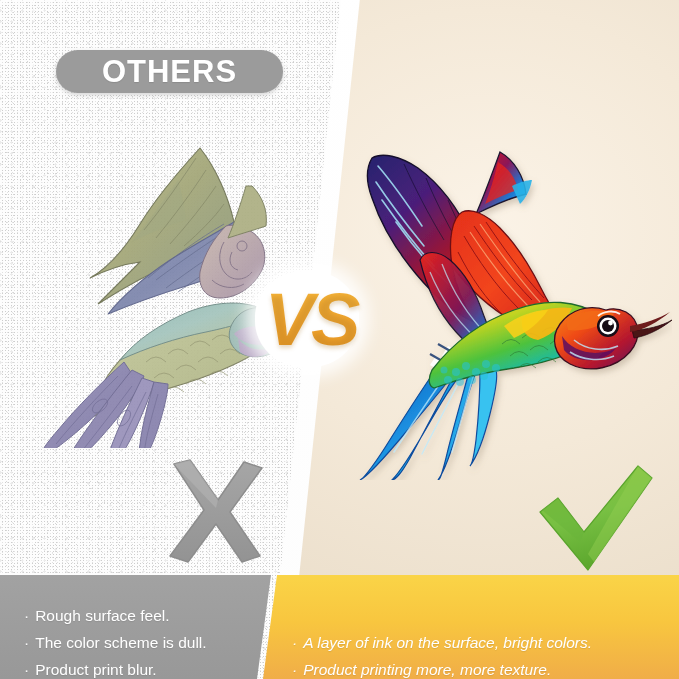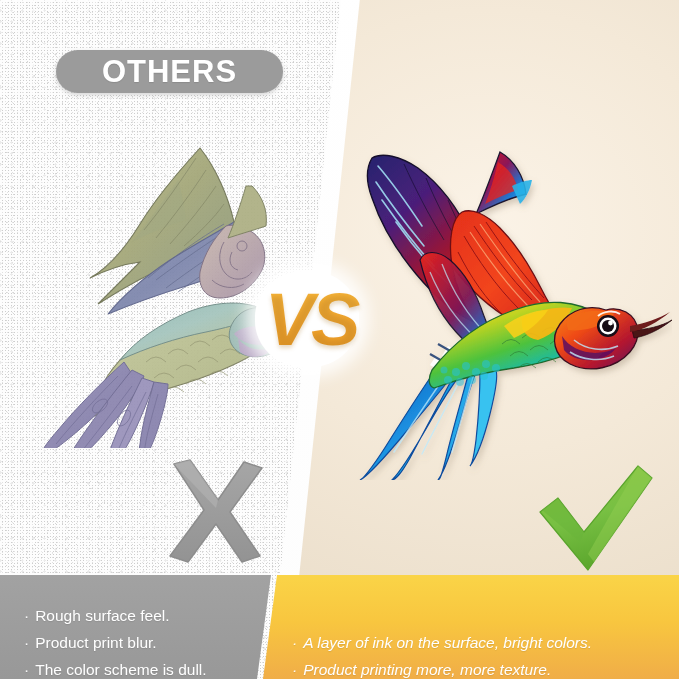--- a/index.html
+++ b/index.html
@@ -441,24 +441,24 @@
   </svg>
 
   <div id="bar-left"></div>
   <div id="bar-right"></div>
 
   <div class="bar-text" id="text-left">
     <div class="bullet">
       <span class="dot">·</span><span>Rough surface feel.</span>
     </div>
     <div class="bullet">
-      <span class="dot">·</span><span>Product print blur.</span>
+      <span class="dot">·</span><span>The color scheme is dull.</span>
     </div>
     <div class="bullet">
-      <span class="dot">·</span><span>The color scheme is dull.</span>
+      <span class="dot">·</span><span>Product print blur.</span>
     </div>
   </div>
 
   <div class="bar-text" id="text-right">
     <div class="bullet">
       <span class="dot">·</span><span>A layer of ink on the surface, bright colors.</span>
     </div>
     <div class="bullet">
       <span class="dot">·</span><span>Product printing more, more texture.</span>
     </div>

